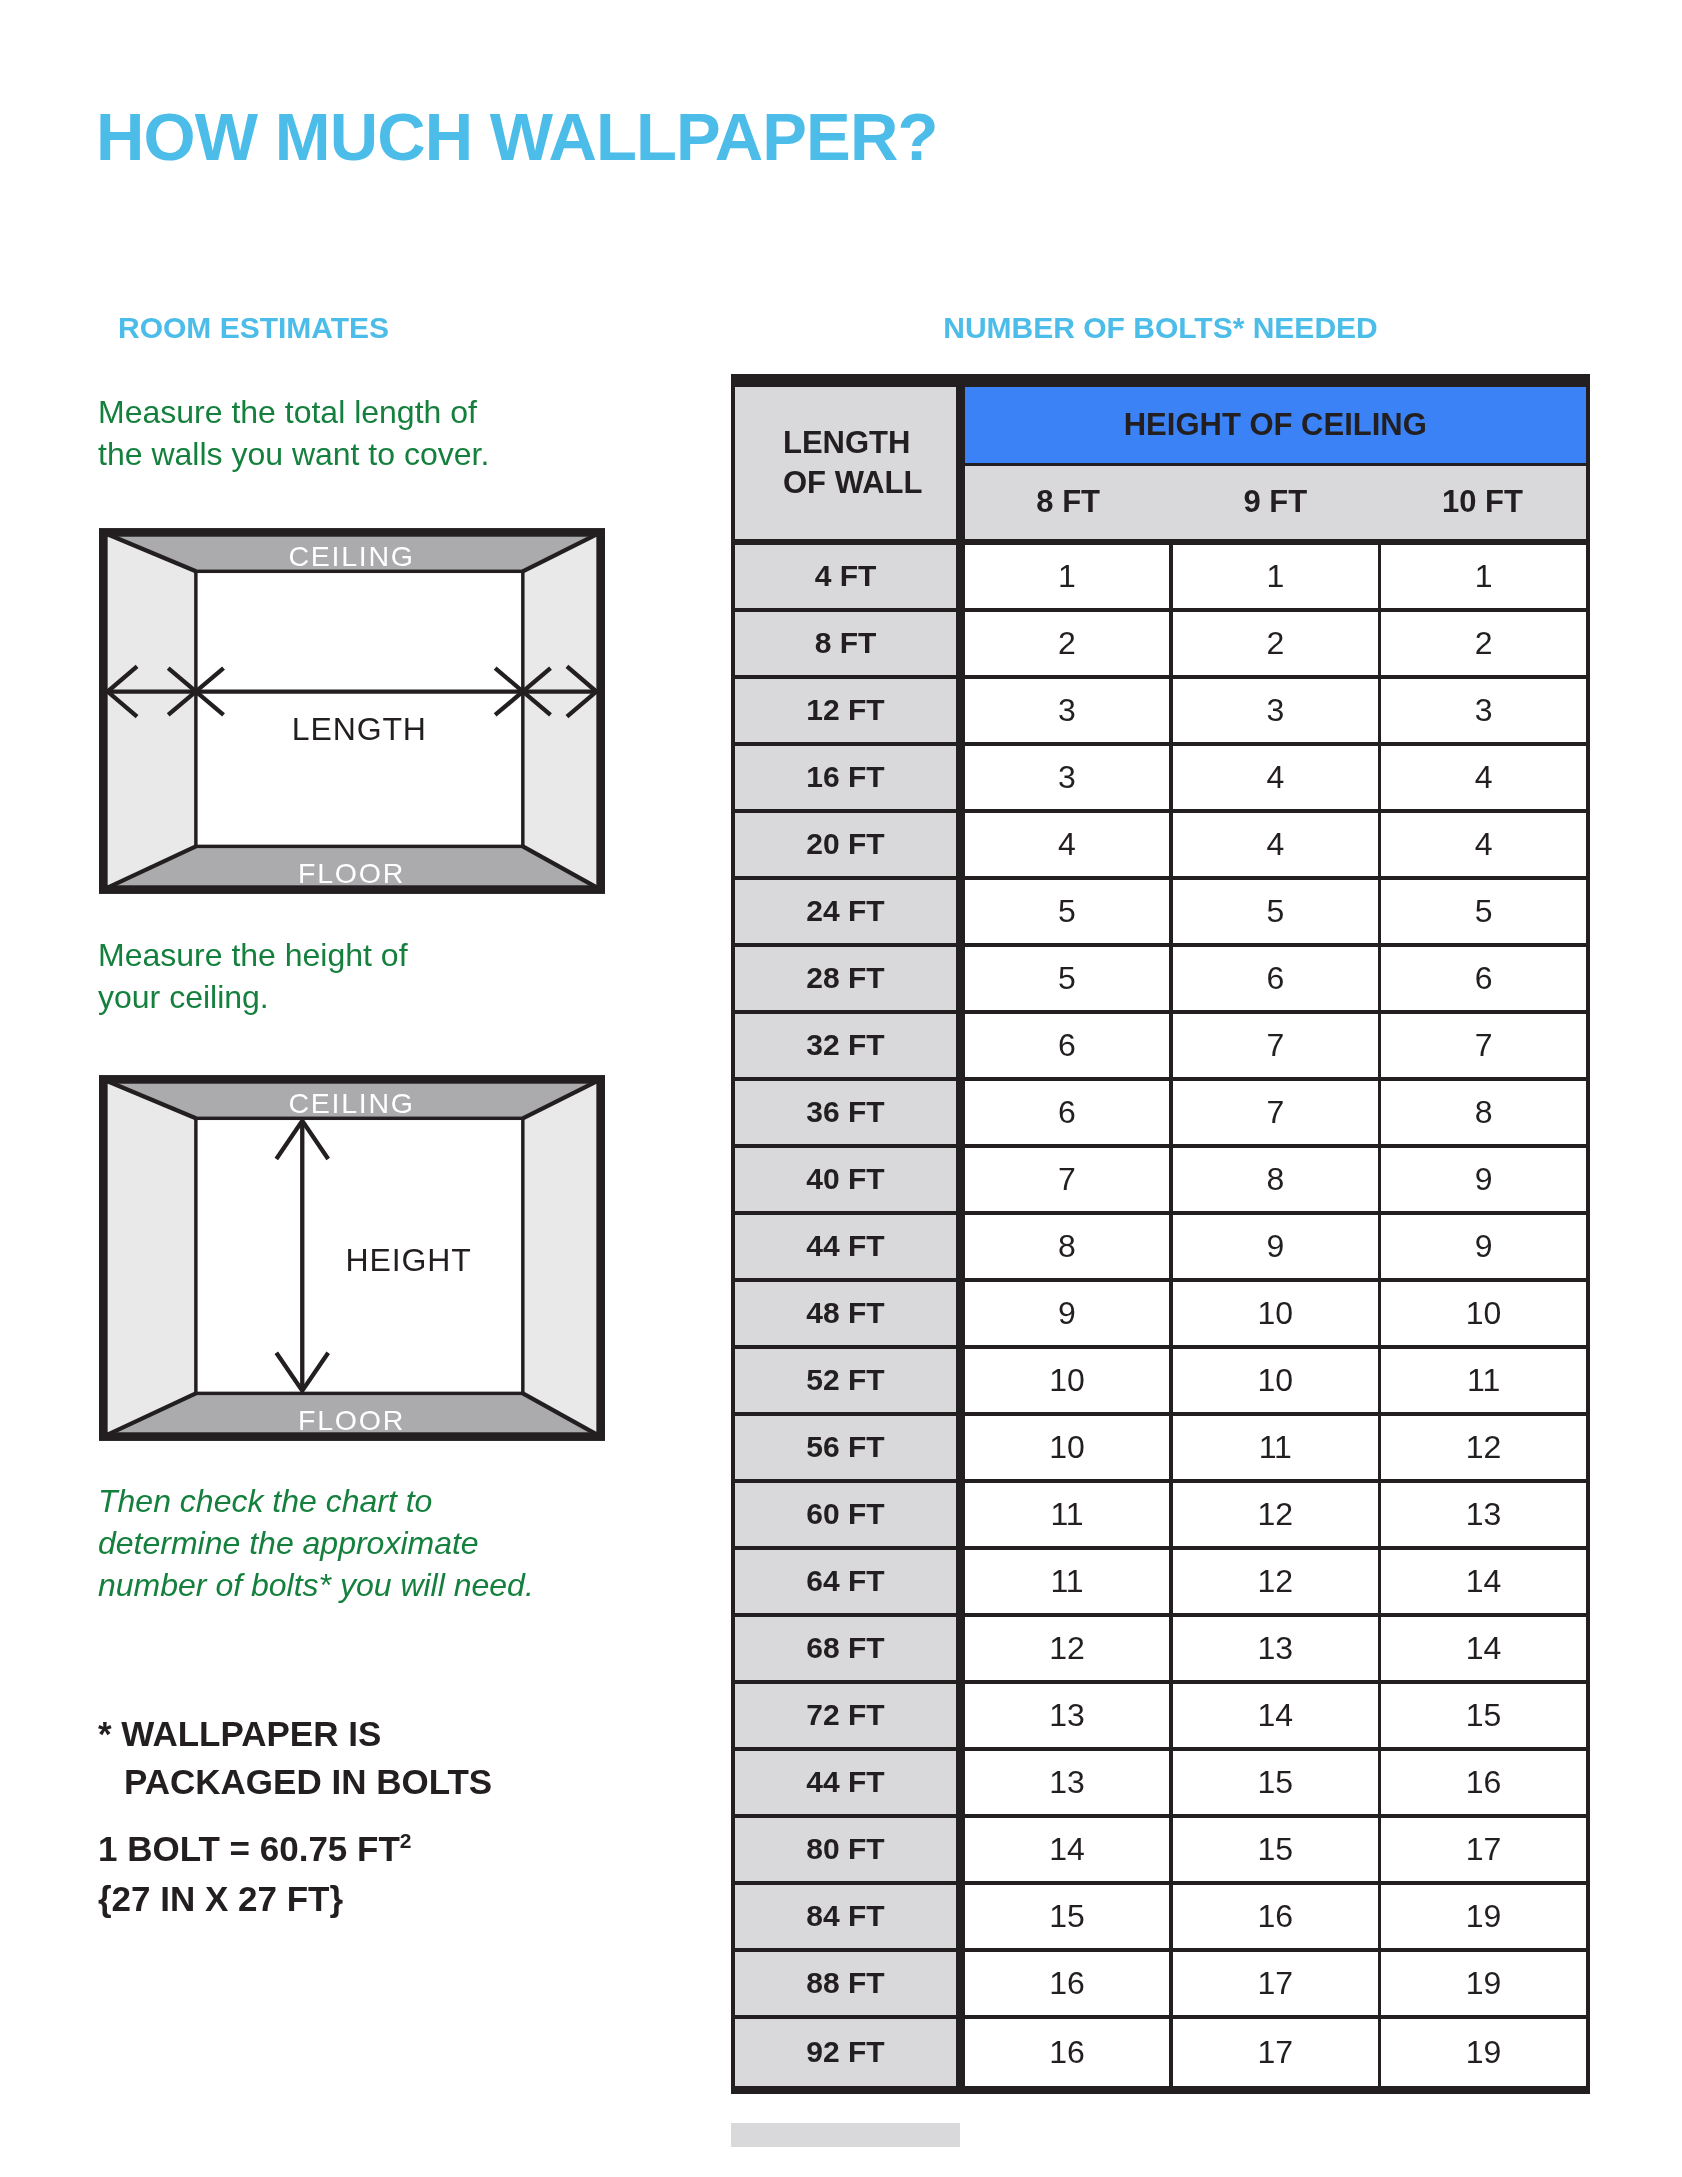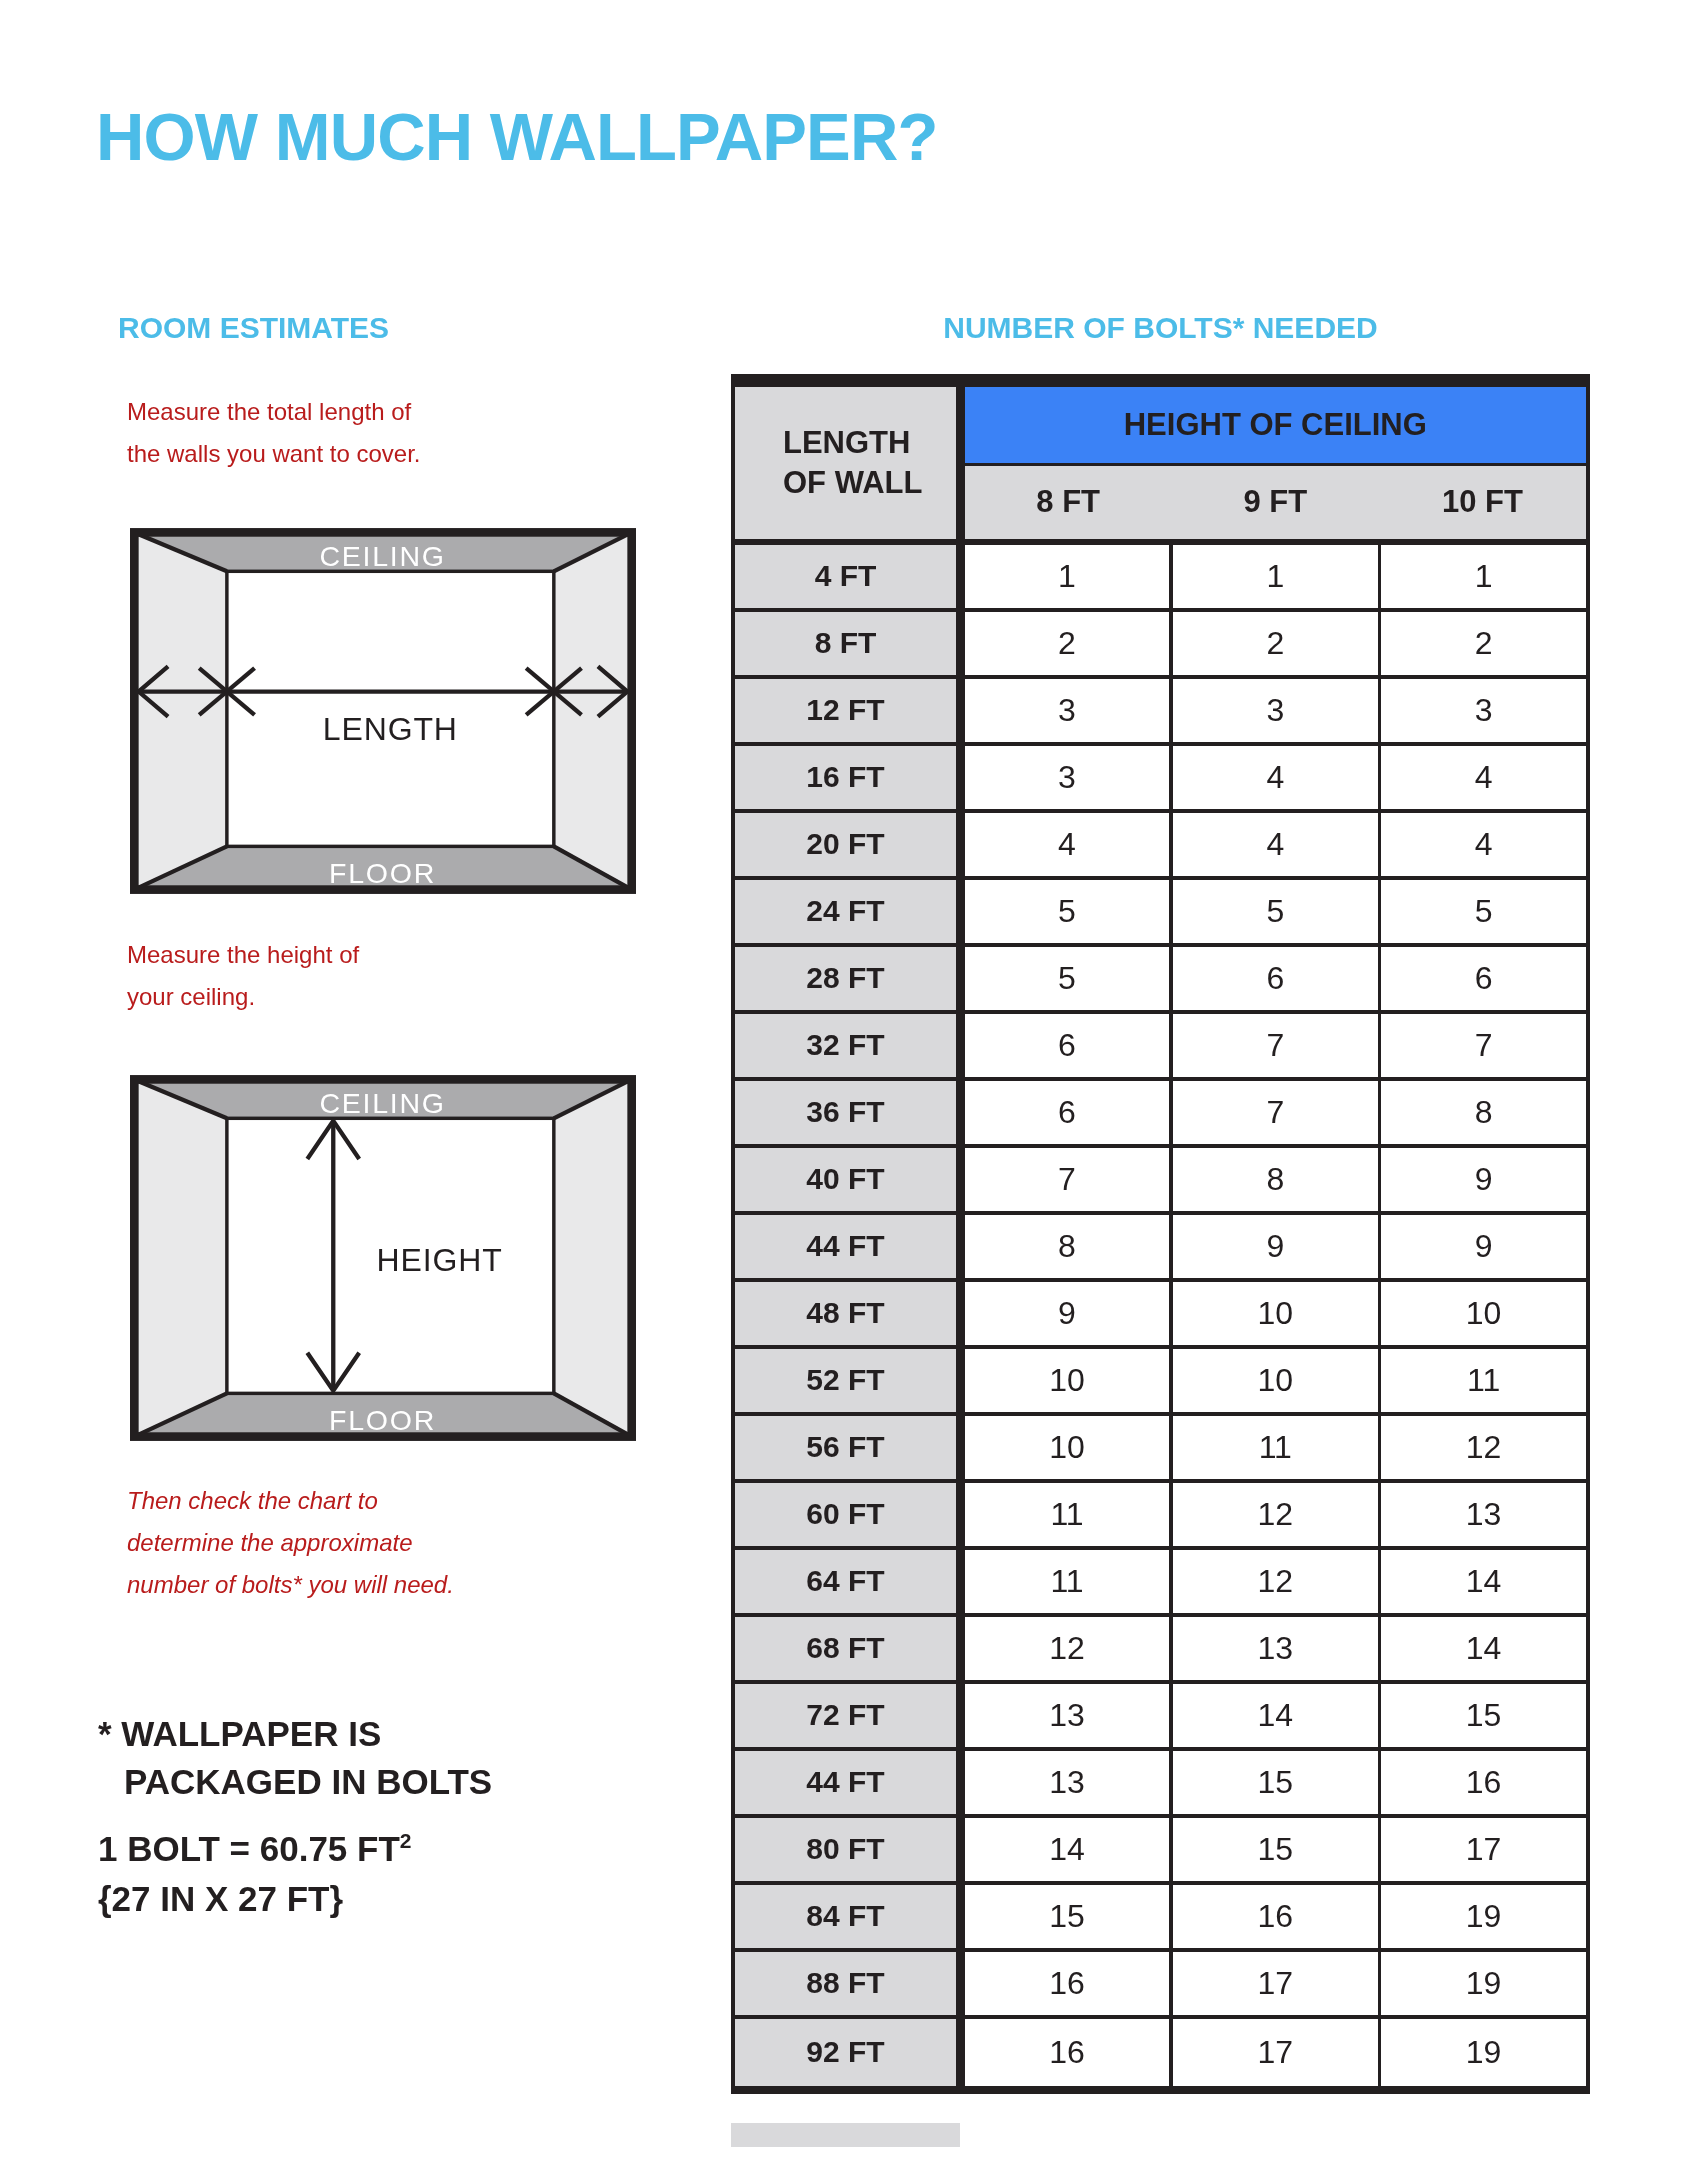--- a/index.html
+++ b/index.html
@@ -14,35 +14,35 @@
     left:96px;top:88px;font-size:67px;font-weight:700;color:#4cbce8;
     letter-spacing:-0.9px;white-space:nowrap;margin-top:10px;
   }
   .section-heading{
     font-size:30px;font-weight:700;color:#4cbce8;letter-spacing:0;white-space:nowrap;
   }
   .room-heading{left:98px;top:311px;margin-left:20px;}
   .table-heading{left:731px;top:311px;width:859px;text-align:center;}
 
   
-  .copy{font-size:24px;line-height:42px;color:#b91c1c;margin-left:29px;}
+  .copy{font-size:32px;line-height:42px;color:#15803d;}
   .para1{left:98px;top:391px;}
   .para2{left:98px;top:934px;}
   .para3{left:98px;top:1480px;font-style:italic;}
   .footnote{
     left:98px;top:1710px;font-size:35px;font-weight:700;line-height:48px;color:#231f20;
   }
   .footnote .indent{padding-left:26px;}
   .bolt-eq{
     left:98px;top:1816px;font-size:35px;font-weight:700;line-height:50px;color:#231f20;
   }
   .bolt-eq sup{font-size:60%;vertical-align:super;}
 
   
-  .diagram{width:506px;height:366px;left:99px;margin-left:31px;}
+  .diagram{width:506px;height:366px;left:99px;}
   .diagram-1{top:528px;}
   .diagram-2{top:1075px;}
   .diagram svg{display:block;width:100%;height:100%;}
   .diag-label-light{
     font-family:"Liberation Sans", sans-serif;font-size:33px;fill:#ffffff;letter-spacing:2px;
   }
   .diag-label-dark{
     font-family:"Liberation Sans", sans-serif;font-size:37px;fill:#231f20;letter-spacing:1px;
   }
 

